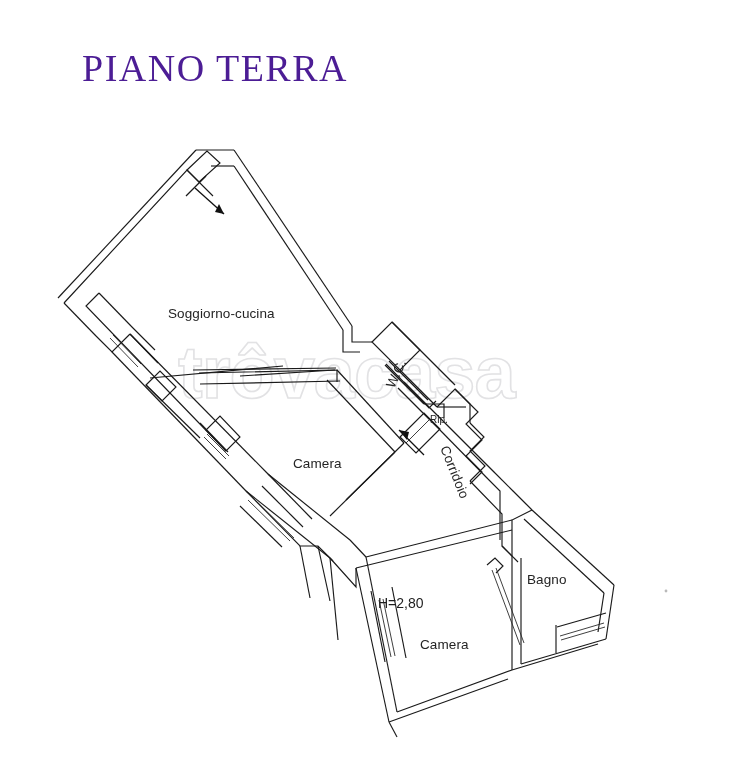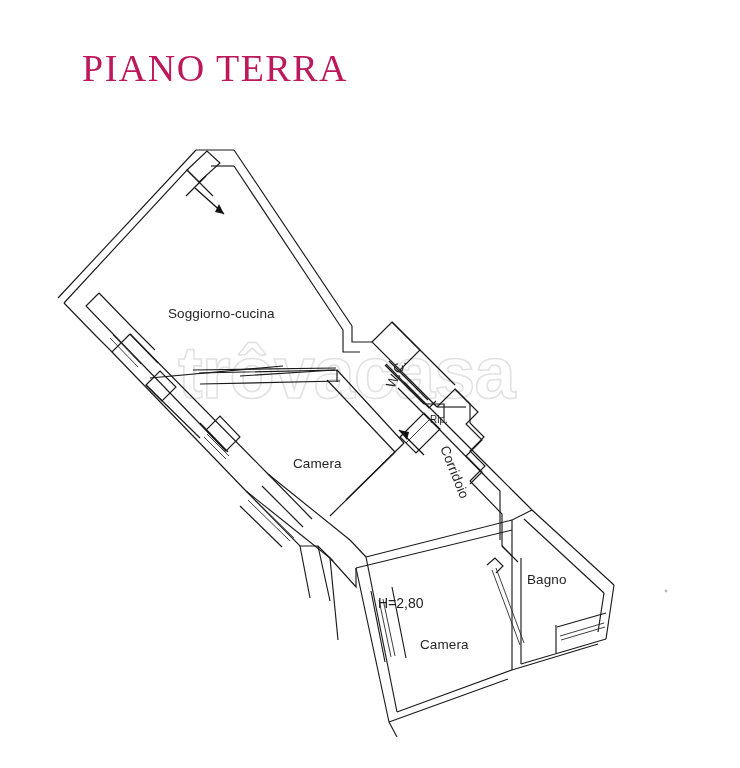--- a/index.html
+++ b/index.html
@@ -15,21 +15,21 @@
     overflow: hidden;
     font-family: "Liberation Sans", sans-serif;
   }
   #plan-title {
     position: absolute;
     left: 82px;
     top: 46px;
     font-family: "Liberation Serif", serif;
     font-size: 38px;
     letter-spacing: 1.5px;
-    color: #be185d;
+    color: #4c1d95;
     white-space: nowrap;
   }
   #watermark {
     position: absolute;
     left: 178px;
     top: 336px;
     width: 410px;
     height: 80px;
     pointer-events: none;
   }

